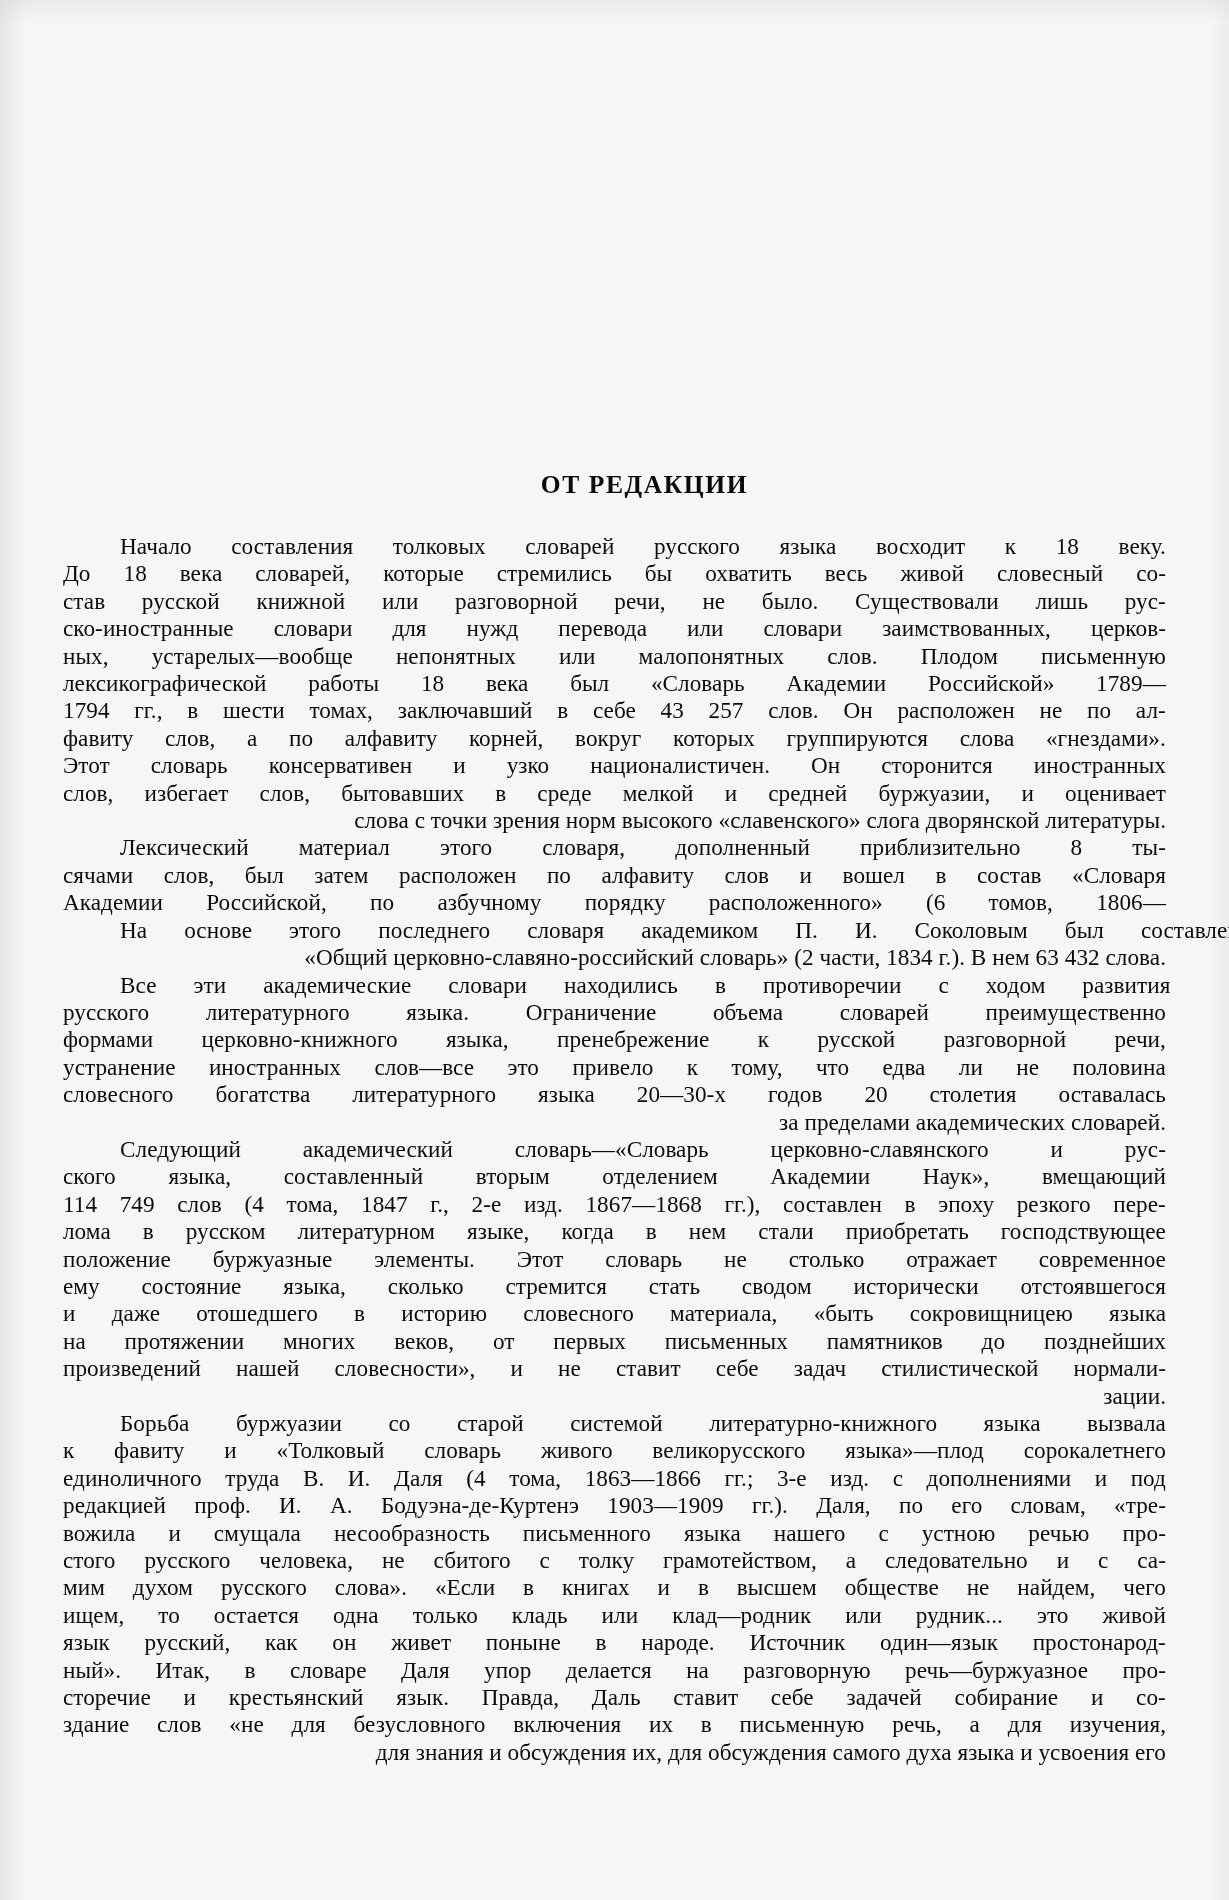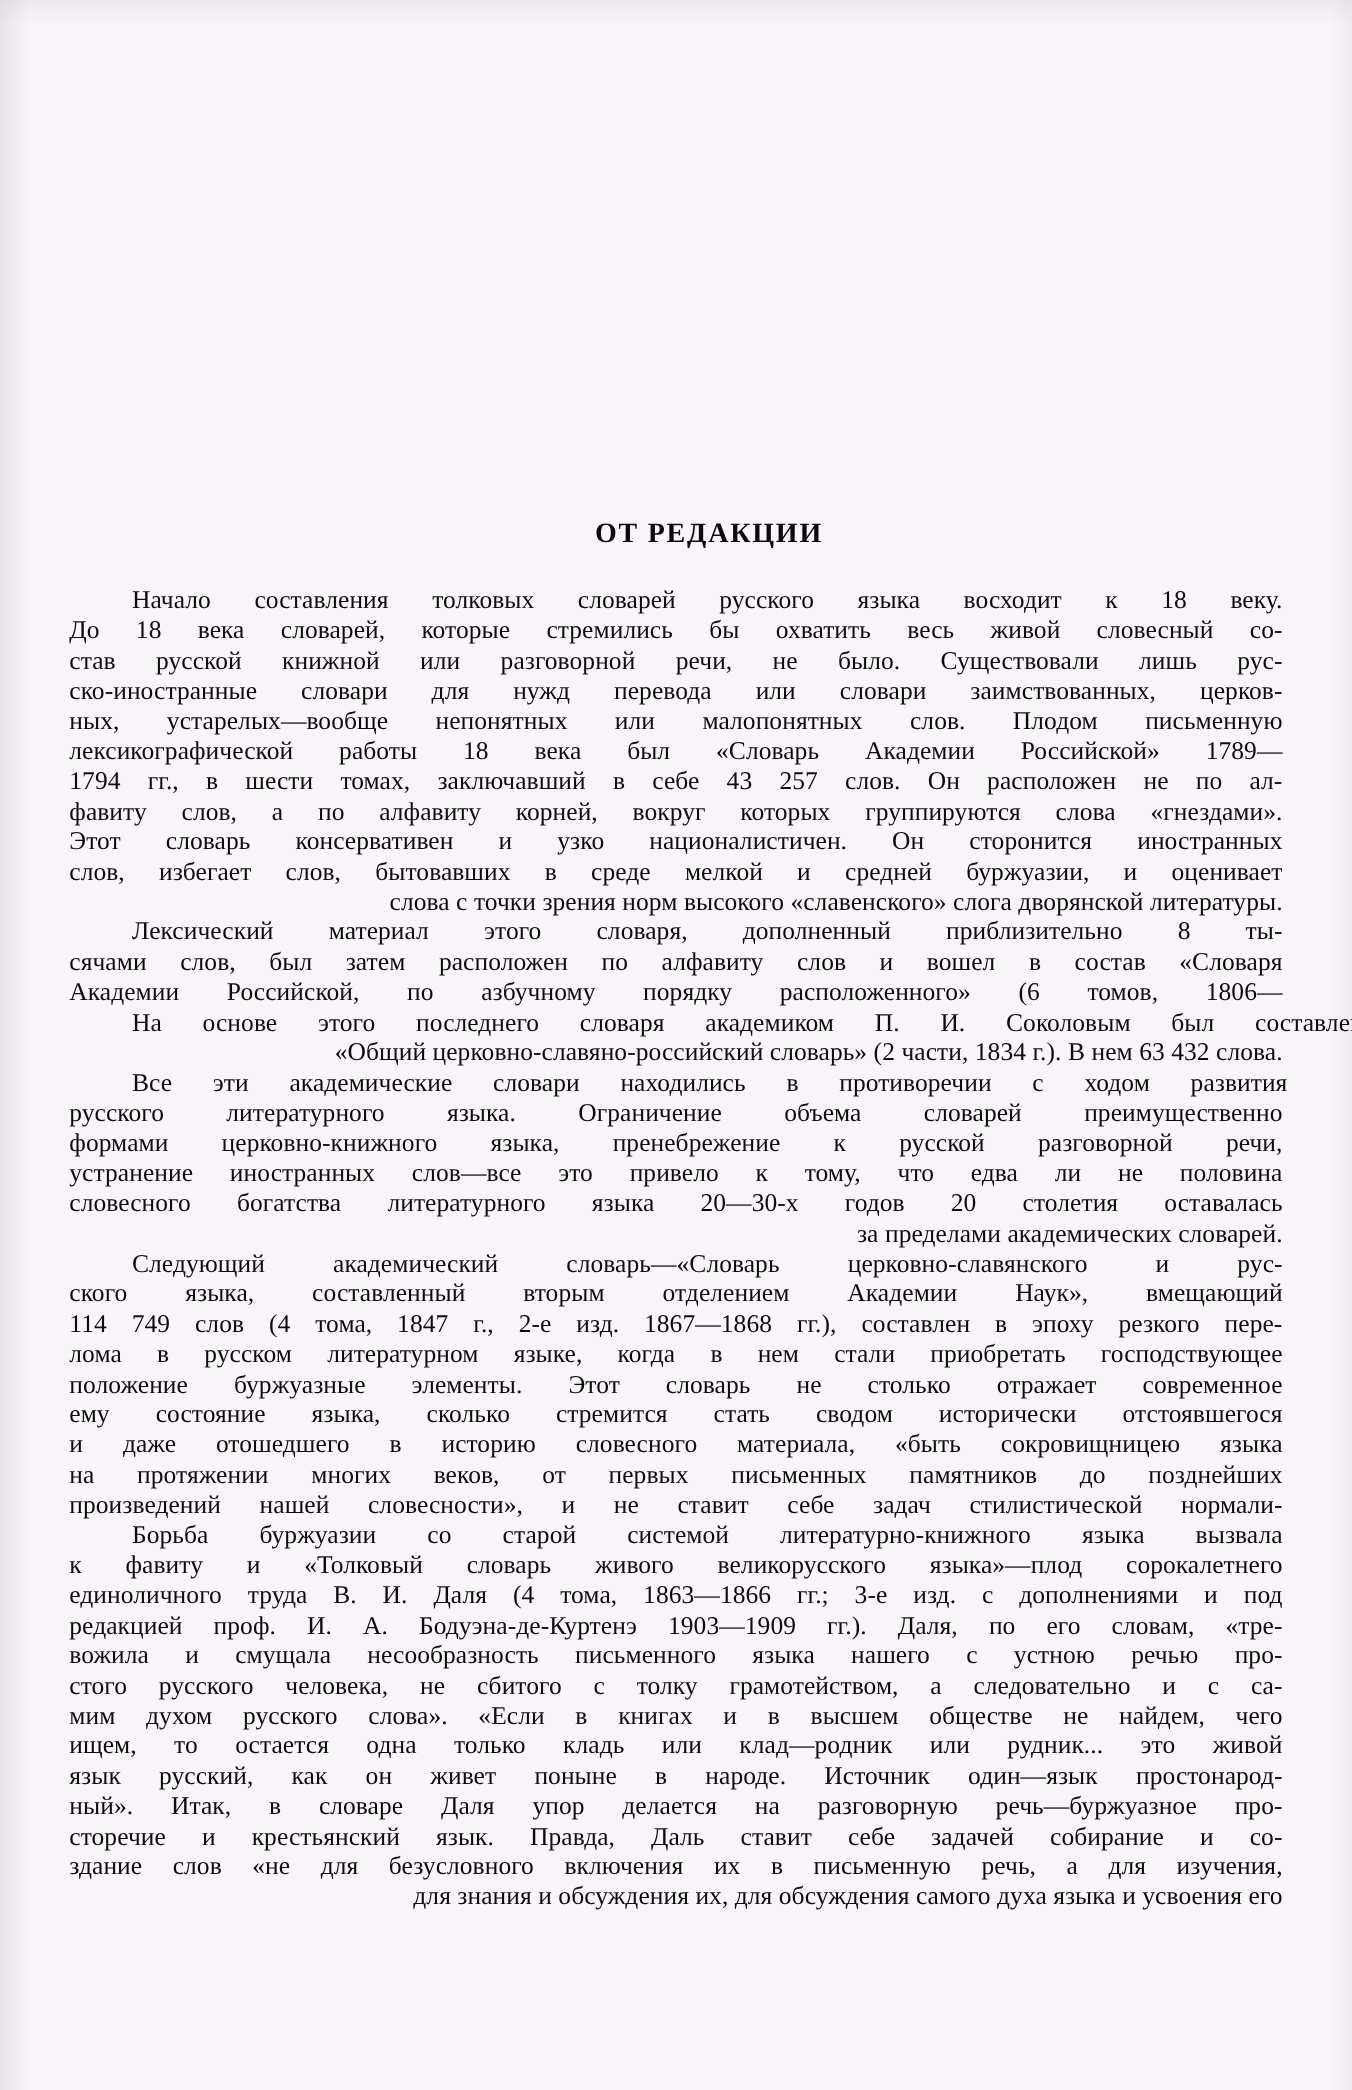--- a/index.html
+++ b/index.html
@@ -106,20 +106,21 @@
         <p class="para">
           <span class="ln-just ind"><span>Следующий</span><span>академический</span><span>словарь—«Словарь</span><span>церковно-славянского</span><span>и</span><span>рус-</span></span>
           <span class="ln-just"><span>ского</span><span>языка,</span><span>составленный</span><span>вторым</span><span>отделением</span><span>Академии</span><span>Наук»,</span><span>вмещающий</span></span>
           <span class="ln-just"><span>114</span><span>749</span><span>слов</span><span>(4</span><span>тома,</span><span>1847</span><span>г.,</span><span>2-е</span><span>изд.</span><span>1867—1868</span><span>гг.),</span><span>составлен</span><span>в</span><span>эпоху</span><span>резкого</span><span>пере-</span></span>
           <span class="ln-just"><span>лома</span><span>в</span><span>русском</span><span>литературном</span><span>языке,</span><span>когда</span><span>в</span><span>нем</span><span>стали</span><span>приобретать</span><span>господствующее</span></span>
           <span class="ln-just"><span>положение</span><span>буржуазные</span><span>элементы.</span><span>Этот</span><span>словарь</span><span>не</span><span>столько</span><span>отражает</span><span>современное</span></span>
           <span class="ln-just"><span>ему</span><span>состояние</span><span>языка,</span><span>сколько</span><span>стремится</span><span>стать</span><span>сводом</span><span>исторически</span><span>отстоявшегося</span></span>
           <span class="ln-just"><span>и</span><span>даже</span><span>отошедшего</span><span>в</span><span>историю</span><span>словесного</span><span>материала,</span><span>«быть</span><span>сокровищницею</span><span>языка</span></span>
           <span class="ln-just"><span>на</span><span>протяжении</span><span>многих</span><span>веков,</span><span>от</span><span>первых</span><span>письменных</span><span>памятников</span><span>до</span><span>позднейших</span></span>
           <span class="ln-just"><span>произведений</span><span>нашей</span><span>словесности»,</span><span>и</span><span>не</span><span>ставит</span><span>себе</span><span>задач</span><span>стилистической</span><span>нормали-</span></span>
+          <span class="ln-left">зации.</span>
         </p>
         <p class="para">
           <span class="ln-just ind"><span>Борьба</span><span>буржуазии</span><span>со</span><span>старой</span><span>системой</span><span>литературно-книжного</span><span>языка</span><span>вызвала</span></span>
           <span class="ln-just"><span>к</span><span>фавиту</span><span>и</span><span>«Толковый</span><span>словарь</span><span>живого</span><span>великорусского</span><span>языка»—плод</span><span>сорокалетнего</span></span>
           <span class="ln-just"><span>единоличного</span><span>труда</span><span>В.</span><span>И.</span><span>Даля</span><span>(4</span><span>тома,</span><span>1863—1866</span><span>гг.;</span><span>3-е</span><span>изд.</span><span>с</span><span>дополнениями</span><span>и</span><span>под</span></span>
           <span class="ln-just"><span>редакцией</span><span>проф.</span><span>И.</span><span>А.</span><span>Бодуэна-де-Куртенэ</span><span>1903—1909</span><span>гг.).</span><span>Даля,</span><span>по</span><span>его</span><span>словам,</span><span>«тре-</span></span>
           <span class="ln-just"><span>вожила</span><span>и</span><span>смущала</span><span>несообразность</span><span>письменного</span><span>языка</span><span>нашего</span><span>с</span><span>устною</span><span>речью</span><span>про-</span></span>
           <span class="ln-just"><span>стого</span><span>русского</span><span>человека,</span><span>не</span><span>сбитого</span><span>с</span><span>толку</span><span>грамотейством,</span><span>а</span><span>следовательно</span><span>и</span><span>с</span><span>са-</span></span>
           <span class="ln-just"><span>мим</span><span>духом</span><span>русского</span><span>слова».</span><span>«Если</span><span>в</span><span>книгах</span><span>и</span><span>в</span><span>высшем</span><span>обществе</span><span>не</span><span>найдем,</span><span>чего</span></span>
           <span class="ln-just"><span>ищем,</span><span>то</span><span>остается</span><span>одна</span><span>только</span><span>кладь</span><span>или</span><span>клад—родник</span><span>или</span><span>рудник...</span><span>это</span><span>живой</span></span>

